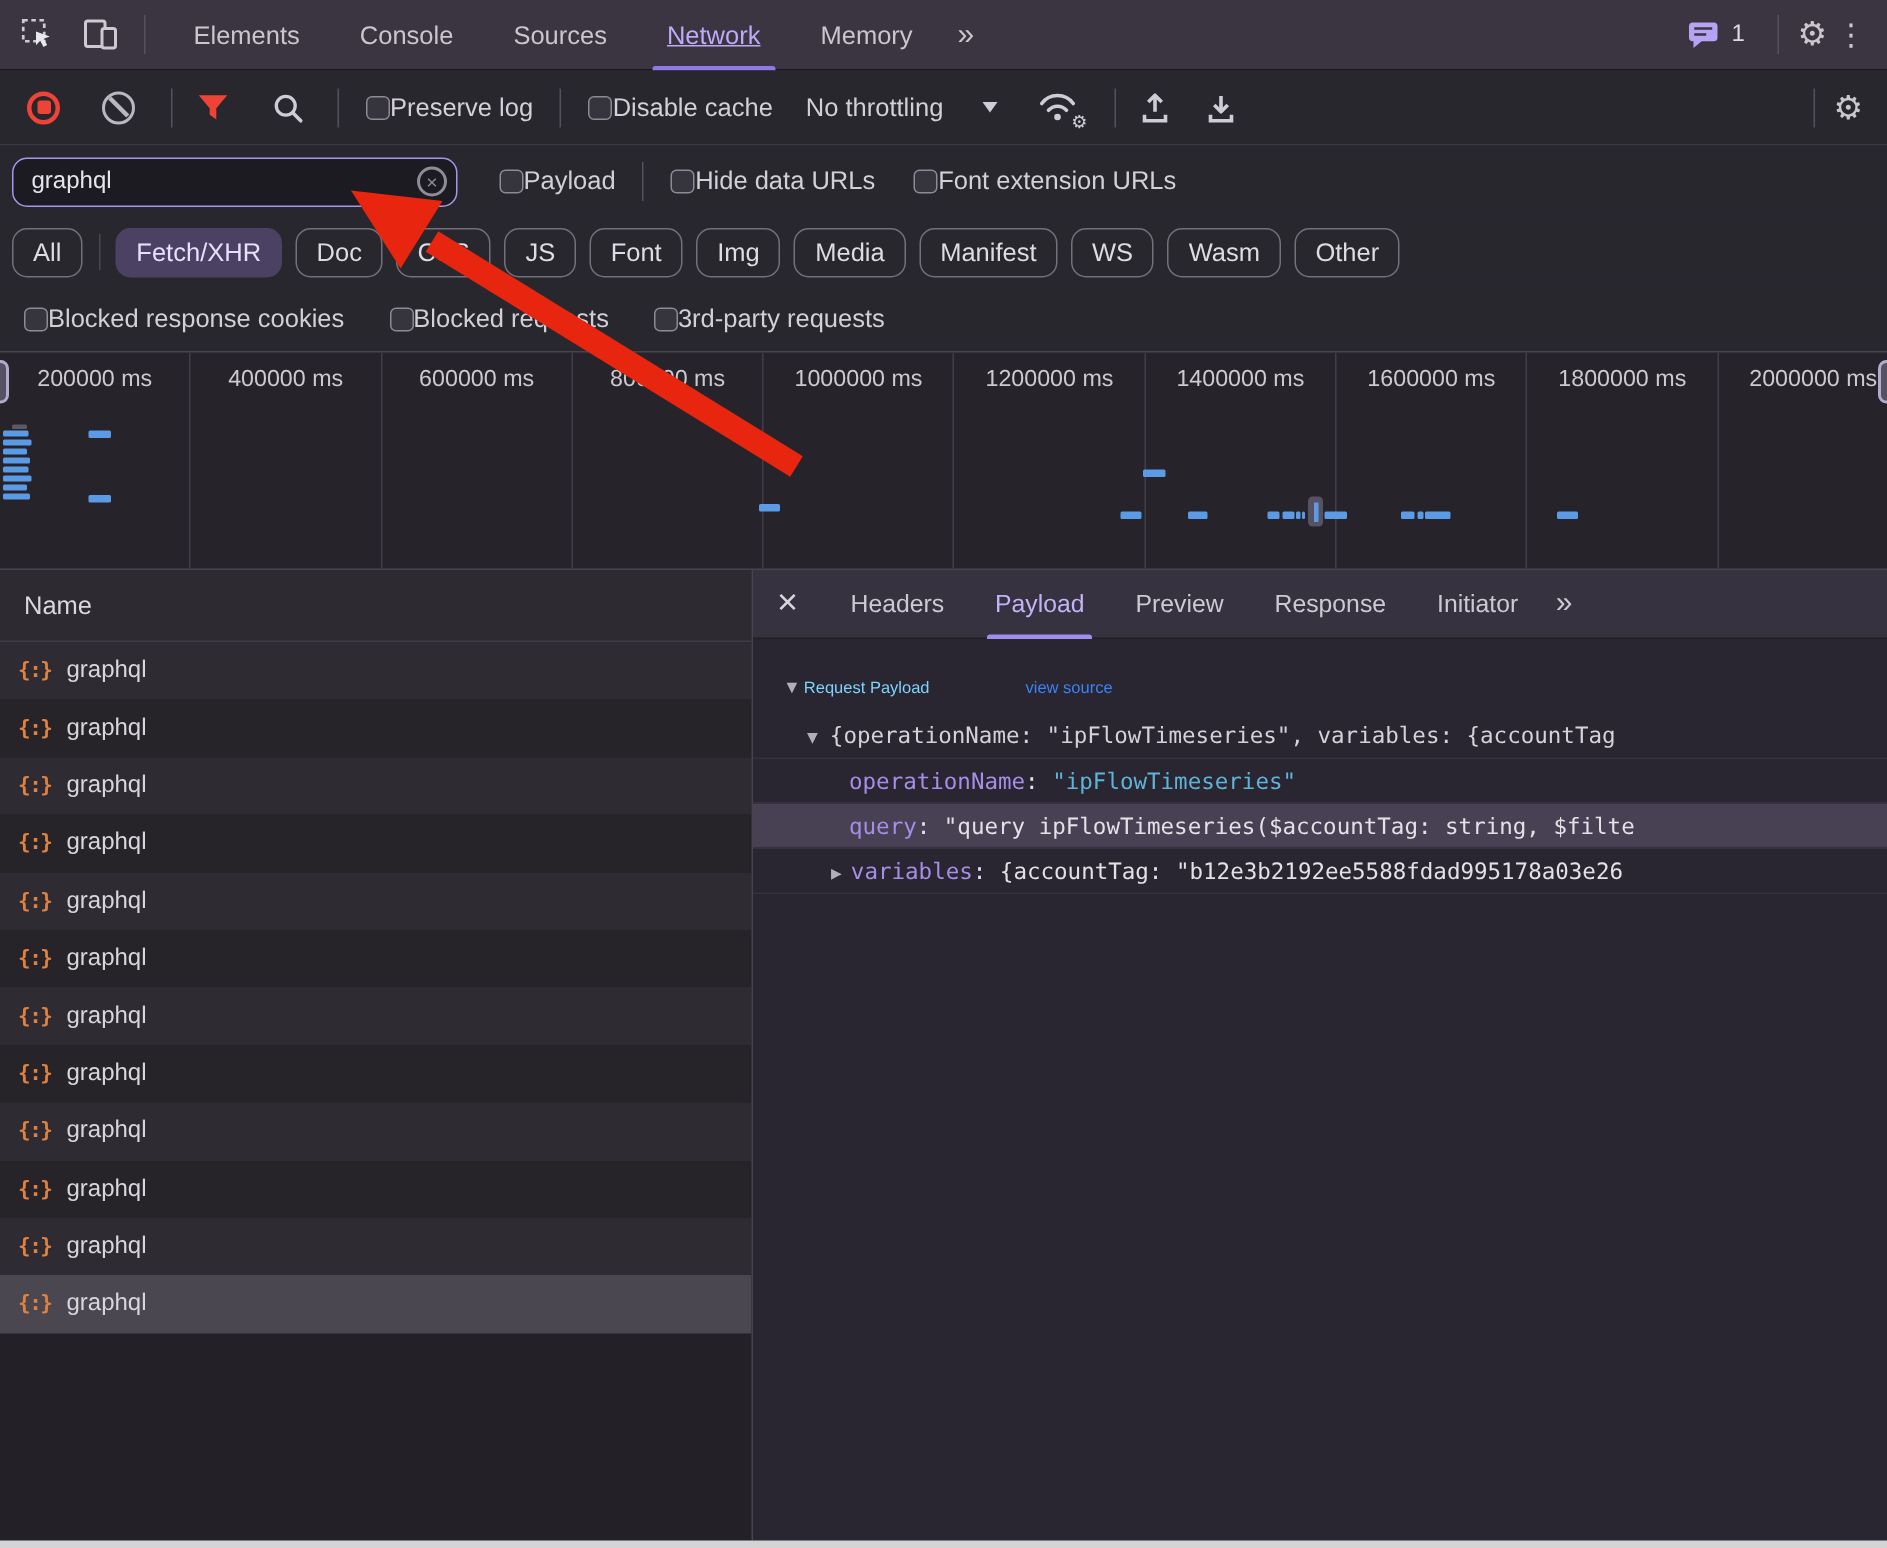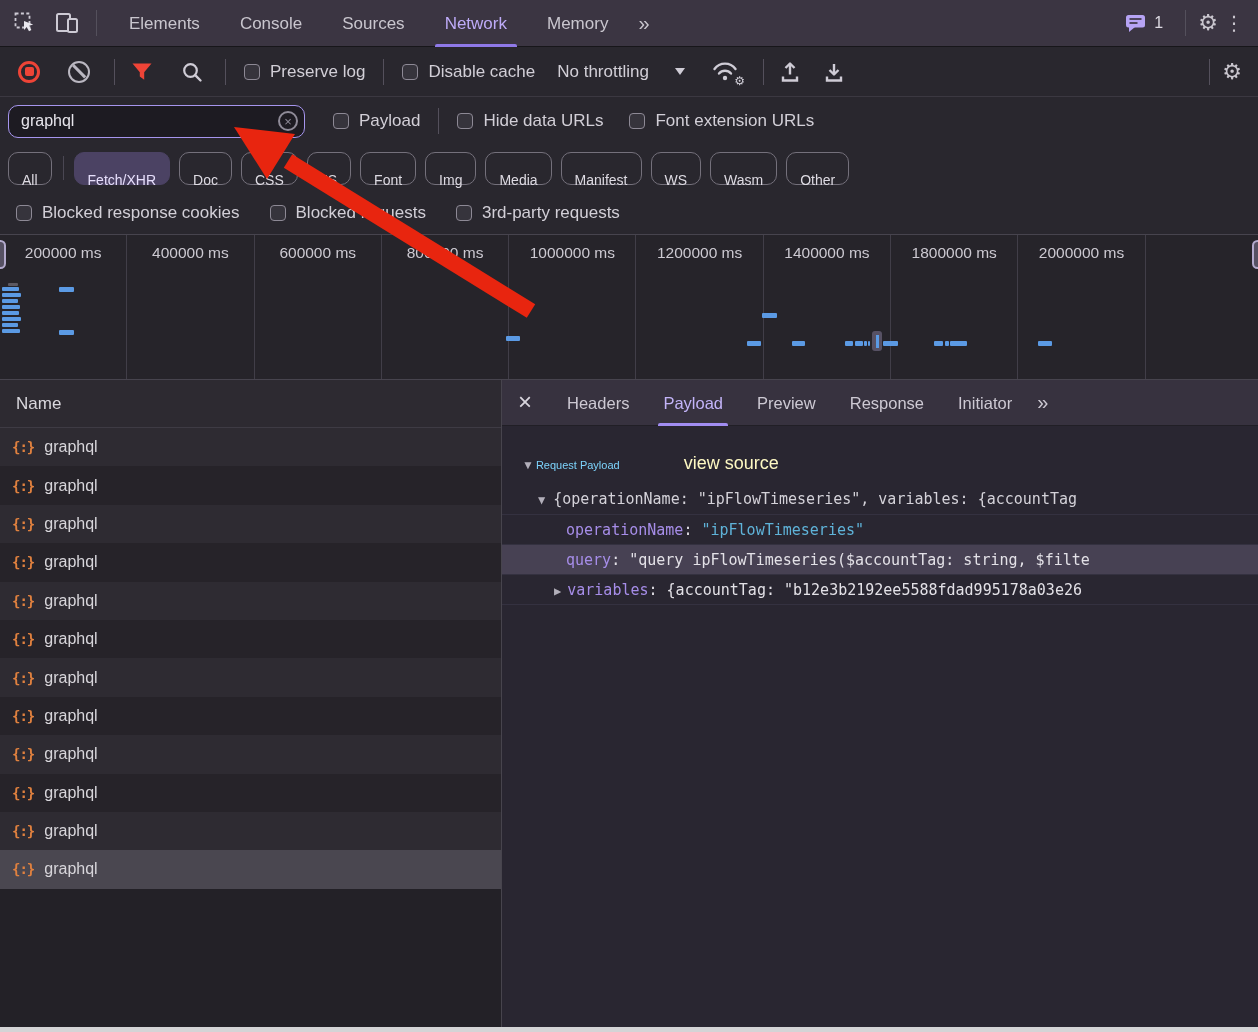--- a/index.html
+++ b/index.html
@@ -11,61 +11,61 @@
     -webkit-font-smoothing:antialiased;
   }
 
   
   .topbar { position:absolute; top:0; left:0; right:0; height:47px;
     background:#3b3542; border-bottom:1px solid #17161a;
     display:flex; align-items:center; }
   .topbar .icnbtn { width:34px; height:34px; display:flex; align-items:center; justify-content:center; margin-left:8px; }
   .vdiv { width:1px; height:26px; background:#54505c; margin:0 12px; }
   .toptab { height:47px; line-height:47px; padding:0 16px; font-size:17px; color:#c9c6ce; position:relative; margin:0 4px; }
-  .toptab.active { color:#beabf8; }
+  .toptab.active { color:#beabf8;text-decoration:underline; }
   .toptab.active::after { content:""; position:absolute; left:6px; right:6px; bottom:0; height:3px; background:#8f79e8; border-radius:2px 2px 0 0; }
   .more-tabs { font-size:20px; color:#c9c6ce; padding:0 10px; letter-spacing:-2px; }
   .topbar-right { margin-left:auto; display:flex; align-items:center; }
   .issues-wrap { display:flex; align-items:center; gap:7px; margin-right:10px; }
   .issues-count { font-size:16px; color:#dddae2; }
   .glyph-gear { font-size:22px; color:#c9c6ce; }
   .glyph-dots { font-size:20px; color:#c9c6ce; padding:0 14px 0 6px; }
 
   
   .toolbar2 { position:absolute; top:47px; left:0; right:0; height:50px;
     background:#29272e; border-bottom:1px solid #3b3841;
     display:flex; align-items:center; font-size:17px; color:#d2cfd7; }
   .tb-item { display:flex; align-items:center; }
   .record-icon { width:22px; height:22px; border:3px solid #ee4437; border-radius:50%; margin-left:18px;
     display:flex; align-items:center; justify-content:center; }
   .record-icon i { width:9px; height:9px; background:#ee4437; border-radius:2px; }
   .clear-icon { width:22px; height:22px; border:2.5px solid #bab7c1; border-radius:50%; margin-left:28px; position:relative; }
   .clear-icon::after { content:""; position:absolute; left:50%; top:0px; width:2.5px; height:17px; background:#bab7c1; transform:translateX(-50%) rotate(-45deg); }
-  .checkline { display:flex; align-items:center; gap:10px; }
+  .checkline { display:flex; align-items:center; }
   .cb { width:16px; height:16px; border:1.5px solid #8d8995; border-radius:4px; background:#36343c; flex:none; }
   .dd-caret { width:0; height:0; border-left:5.5px solid transparent; border-right:5.5px solid transparent; border-top:7px solid #cfccd6; margin-left:26px; }
   .wifi-wrap { position:relative; width:30px; height:24px; margin-left:26px; }
   .wifi-wrap em { position:absolute; right:-4px; bottom:-4px; font-style:normal; font-size:12px; color:#cfccd6; }
   .tb-gear-right { margin-left:auto; display:flex; align-items:center; }
 
   
   .filterrow { position:absolute; top:97px; left:0; right:0; height:48px; background:#29272e;
     display:flex; align-items:center; font-size:17px; color:#d2cfd7; }
   .filter-input-wrap { position:relative; margin-left:8px; }
   .filter-input { width:297px; height:33px; background:#1d1b22; border:1.5px solid #a695ee; border-radius:10px;
     color:#e7e5ec; font-size:16px; font-family:"Liberation Sans",sans-serif; padding:0 34px 0 12px; outline:none; }
   .clear-filter { position:absolute; right:7px; top:50%; transform:translateY(-50%);
     width:20px; height:20px; border:2px solid #8f8b98; border-radius:50%;
     display:flex; align-items:center; justify-content:center; font-size:13px; color:#8f8b98; }
 
   
   .chiprow { position:absolute; top:145px; left:0; right:0; height:46px; background:#29272e;
     display:flex; align-items:center; padding-left:8px; }
-  .chip { height:33px; line-height:31px; padding:12px 13px; border:1px solid #74707b; border-radius:10px;
-    font-size:14px; color:#dedbe3; margin-right:9px; background:transparent; }
+  .chip { height:33px; line-height:31px; padding:0 13px; border:1px solid #74707b; border-radius:10px;
+    font-size:17px; color:#dedbe3; margin-right:9px; background:transparent; }
   .chip.selected { background:#4b4263; border-color:#4b4263; color:#e7dffc; }
   .chip-div { width:1px; height:24px; background:#4a4753; margin:0 10px 0 2px; }
 
   
   .checksrow { position:absolute; top:191px; left:0; right:0; height:43px; background:#29272e;
     display:flex; align-items:center; gap:30px; padding-left:16px; font-size:17px; color:#d2cfd7; }
 
   
   .timeline { position:absolute; top:234px; left:0; right:0; height:146px; background:#26242a;
     border-top:1px solid #47444e; border-bottom:1px solid #47444e; overflow:hidden; }
@@ -103,21 +103,21 @@
   .rp-tab { position:relative; height:46px; line-height:46px; padding:0 15px; margin:0 2px; }
   .rp-tab.active { color:#c3b4f8; }
   .rp-tab.active::after { content:""; position:absolute; left:10px; right:10px; bottom:0; height:3px; background:#a18df2; border-radius:2px 2px 0 0; }
   .rp-more { font-size:20px; letter-spacing:-2px; padding:0 8px; color:#cdc9d3; }
 
   
   .payload { font-family:"DejaVu Sans Mono", monospace; font-size:15px; }
   .pl-head { display:flex; align-items:baseline; padding:16px 0 10px 20px; font-family:"Liberation Sans",sans-serif; }
   .pl-head .tri { font-size:12px; color:#b2afba; margin-right:2px; }
   .pl-title { font-size:11px; font-weight:normal; color:#7dd3fc; }
-  .pl-viewsource { font-size:18px; color:#fef9c3; margin-left:64px;margin-top:11px; }
+  .pl-viewsource { font-size:11px; color:#3b82f6; margin-left:64px;margin-top:11px; }
   .pl-row { height:30px; line-height:30px; white-space:nowrap; overflow:hidden; }
   .pl-summary { padding-left:36px; color:#d4d2d9; }
   .pl-summary .tri { color:#b2afba; font-size:12px; margin-right:8px; }
   .pl-kv { padding-left:64px; border-top:1px solid #343140; }
   .pl-kv.hl { background:#474153; }
   .pl-kv.expand { padding-left:52px; }
   .pl-kv .tri { color:#b2afba; font-size:12px; margin-right:6px; }
   .k { color:#a68de8; }
   .v-str { color:#5fb3d9; }
   .v-plain { color:#e3e1e7; }
@@ -279,20 +279,21 @@
 
 <div class="timeline">
   <div class="tl-cells">
     <div class="tl-cell">200000 ms</div>
     <div class="tl-cell">400000 ms</div>
     <div class="tl-cell">600000 ms</div>
     <div class="tl-cell">800000 ms</div>
     <div class="tl-cell">1000000 ms</div>
     <div class="tl-cell">1200000 ms</div>
     <div class="tl-cell">1400000 ms</div>
+    <div class="tl-cell">1600000 ms</div>
     <div class="tl-cell">1800000 ms</div>
     <div class="tl-cell">2000000 ms</div>
   </div>
   <div id="timeline-bars">
       <div class="tlbar g" style="left: 8px; top: 48px; width: 10px; height: 3px;"></div>
       <div class="tlbar b" style="left: 2px; top: 52px; width: 17px; height: 4px; background: rgb(91, 154, 228);"></div>
       <div class="tlbar b" style="left: 2px; top: 58px; width: 19px; height: 4px; background: rgb(91, 154, 228);"></div>
       <div class="tlbar b" style="left: 2px; top: 64px; width: 16px; height: 4px; background: rgb(91, 154, 228);"></div>
       <div class="tlbar b" style="left: 2px; top: 70px; width: 18px; height: 4px; background: rgb(91, 154, 228);"></div>
       <div class="tlbar b" style="left: 2px; top: 76px; width: 17px; height: 4px; background: rgb(91, 154, 228);"></div>

